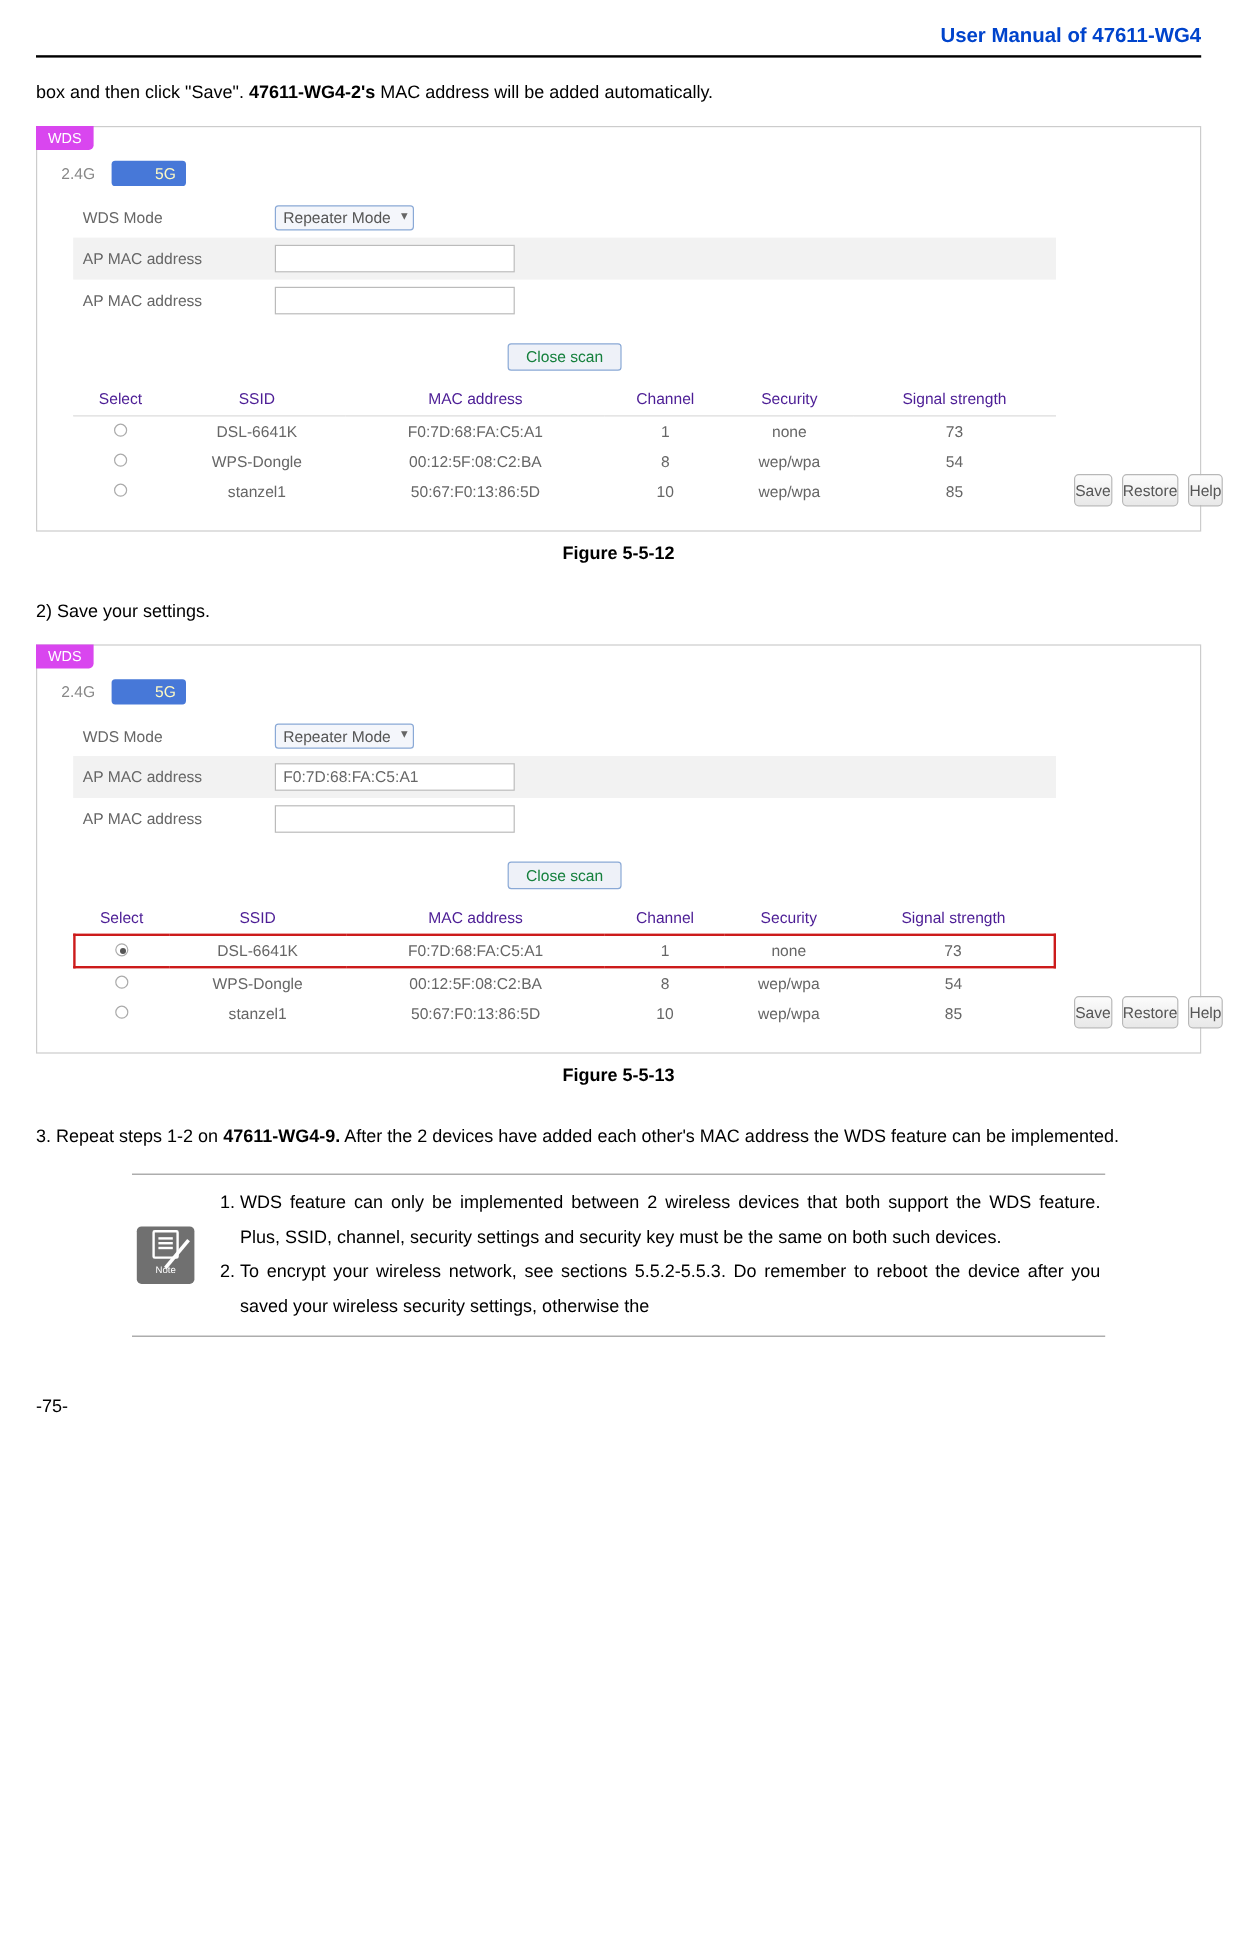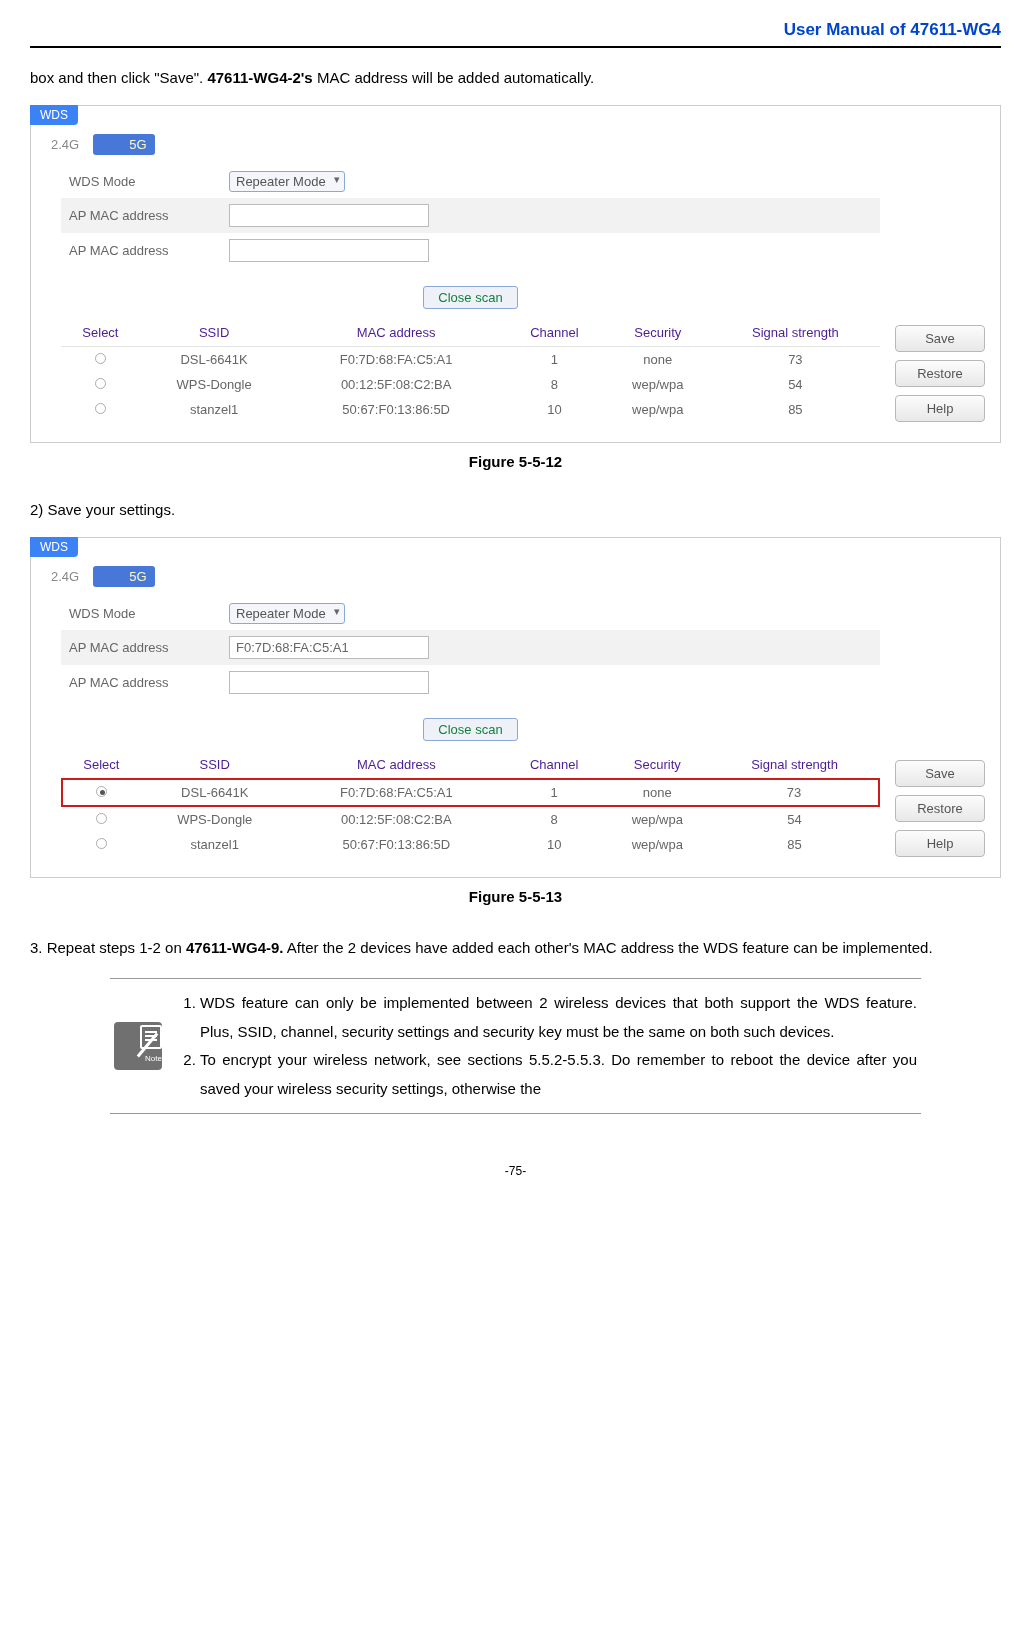--- a/index.html
+++ b/index.html
@@ -28,21 +28,21 @@
   .body-text .bold { font-weight: bold; }
   .panel {
     border: 1px solid #ccc;
     margin-bottom: 10px;
     background: #fff;
     position: relative;
   }
   .panel-tab {
     position: absolute;
     top: -1px; left: -1px;
-    background: #3b82f6;
+    background: #d946ef;
     color: #fff;
     font-size: 12px;
     padding: 3px 10px;
     border-radius: 0 0 4px 0;
     text-align: right;
   }
   .band-tabs {
     display: flex;
     gap: 6px;
     padding: 28px 0 0 12px;
@@ -61,21 +61,21 @@
   .inner-body {
     display: flex;
     padding: 10px 15px 20px 30px;
     gap: 15px;
     align-items: flex-end;
   }
   .form-area { flex: 1; filter: blur(0.6px); }
   .side-buttons {
     width: 90px;
     display: flex;
-    flex-direction: column;
+    flex-direction: row;
     gap: 8px;
   }
   .side-btn {
     background: linear-gradient(#fcfcfc,#e8e8e8);
     border: 1px solid #b8b8b8;
     border-radius: 4px;
     padding: 5px 0;
     font-size: 13px;
     color: #555;
     text-align: center;
@@ -187,21 +187,21 @@
     align-items: center;
   }
   .note-icon-inner {
     width: 48px; height: 48px;
     background: #707070;
     border-radius: 4px;
     color: #fff;
     font-size: 8px;
     display: flex;
     flex-direction: column;
-    align-items: flex-end;
+    align-items: center;
     justify-content: center;
     gap: 2px;
   }
   .note-icon-inner .doc {
     width: 22px; height: 24px;
     border: 2px solid #fff;
     border-radius: 2px;
     position: relative;
   }
   .note-icon-inner .doc::before {
@@ -215,22 +215,21 @@
     width: 3px; height: 30px;
     background: #fff;
     transform: rotate(40deg);
     left: 32px; top: 8px;
   }
   .note-list { flex: 1; }
   .note-list ol {
     padding-left: 24px;
   }
   .footer-page {
-    text-align: center;
-    font-size: 12px;
+    font-size: 15px;
     margin-top: 50px;
   }
 </style>
 </head>
 <body>
 
 <div class="header-title">User Manual of 47611-WG4</div>
 
 <p class="body-text">
   <span>box and then click "Save". </span><span class="bold">47611-WG4-2's</span><span> MAC address will be added automatically.</span>

